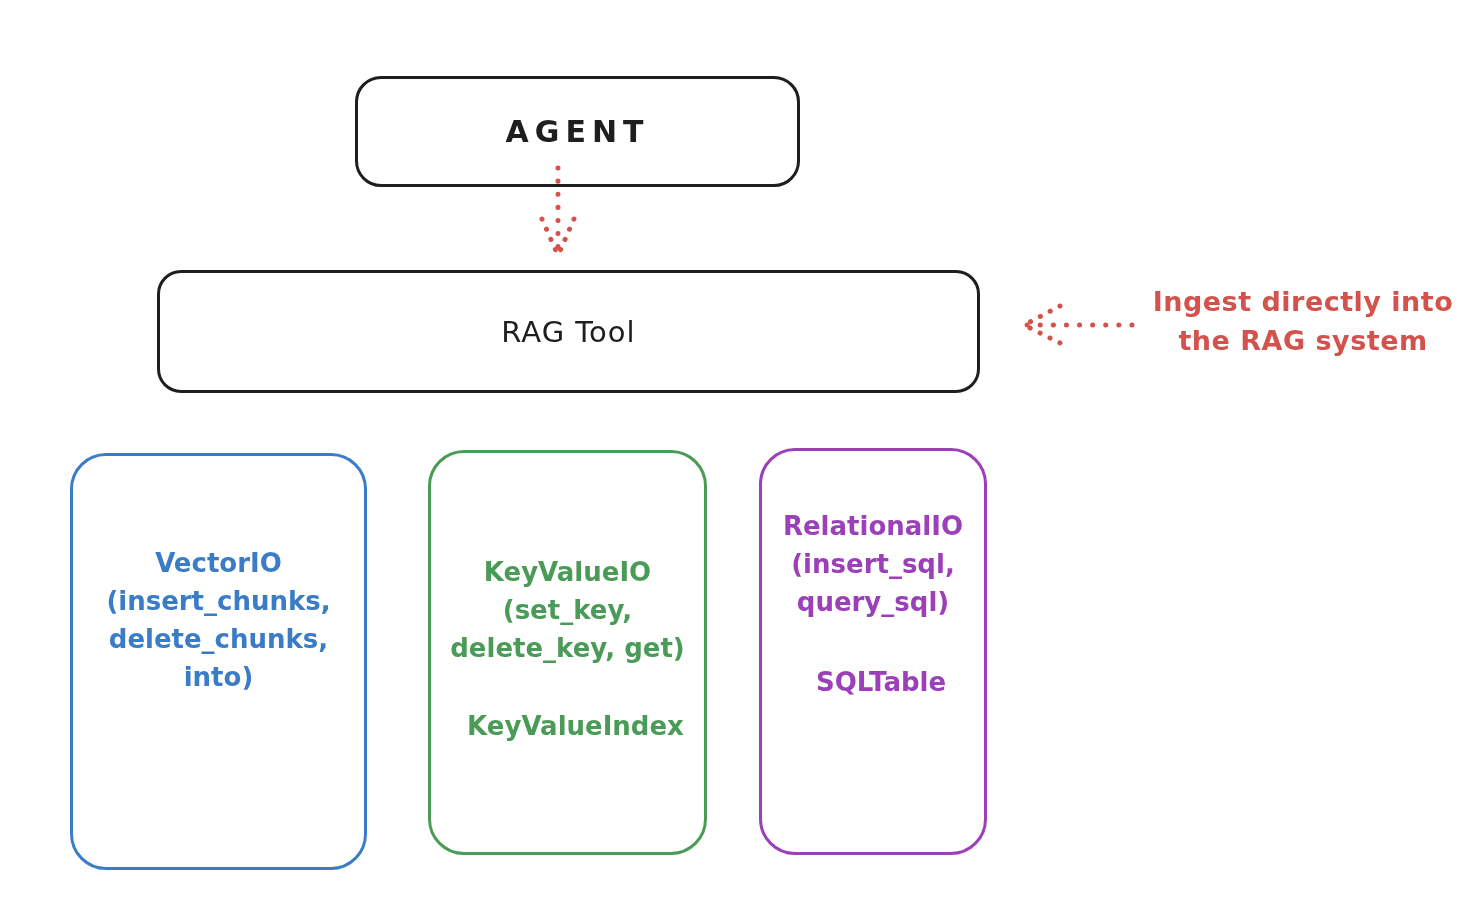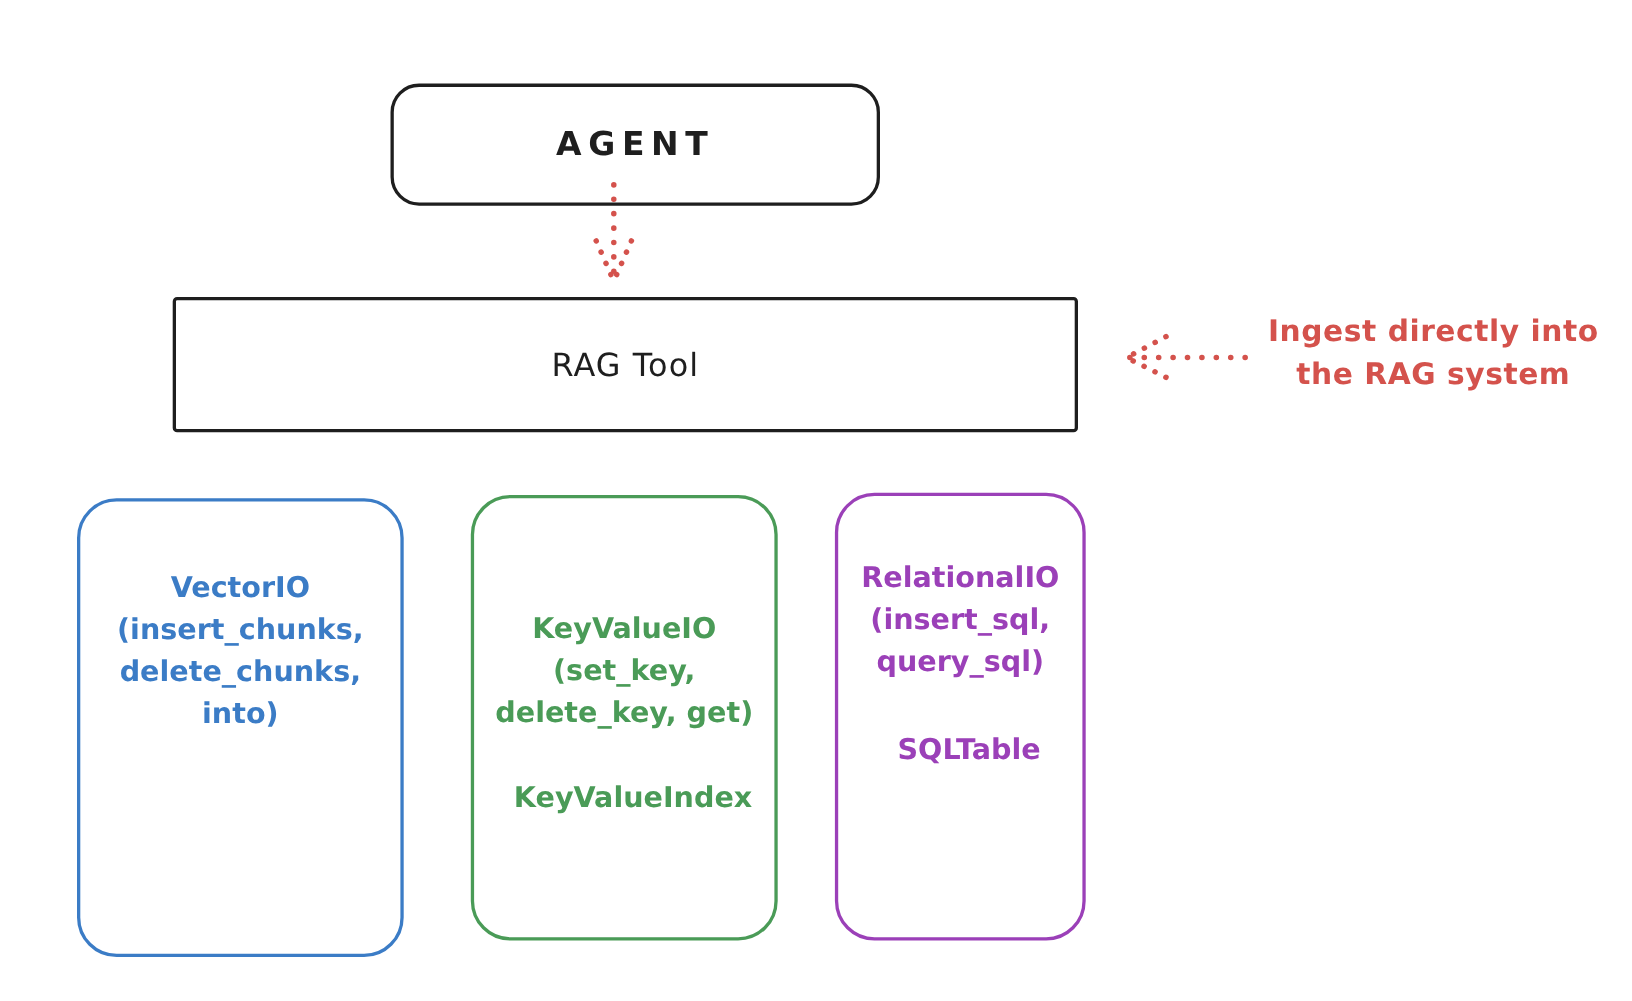--- a/index.html
+++ b/index.html
@@ -24,34 +24,34 @@
   .agent-box {
     left: 355px; top: 43px; width: 445px; height: 111px;
     border: 3.5px solid #1e1e1e; border-radius: 26px;
     display: flex; align-items: center; justify-content: center; margin-top: 33px;
   }
   .agent-box .label {
     font-size: 30px; font-weight: 700; letter-spacing: 6px;
   }
   .rag-box {
     left: 157px; top: 270px; width: 823px; height: 123px;
-    border: 3.5px solid #1e1e1e; border-radius: 4px;
+    border: 3.5px solid #1e1e1e; border-radius: 24px;
     display: flex; align-items: center; justify-content: center;
   }
   .rag-box .label {
     font-size: 29px; font-weight: 500; letter-spacing: 1px;
   }
   
   .store-box {
     border-width: 3px; border-style: solid; border-radius: 36px;
     text-align: center;
     font-size: 26px; font-weight: 600;
     line-height: 38px;
   }
-  .vector-box     { left: 70px;  top: 453px; width: 297px; height: 417px; padding-top: 60px; }
+  .vector-box     { left: 70px;  top: 453px; width: 297px; height: 417px; padding-top: 88px; }
   .keyvalue-box   { left: 428px; top: 450px; width: 279px; height: 405px; padding-top: 100px; }
   .relational-box { left: 759px; top: 448px; width: 228px; height: 407px; padding-top: 56px; }
   .index-label { display: block; margin-left: 16px; }
   .vector-box .index-label     { margin-top: 42px; }
   .keyvalue-box .index-label   { margin-top: 40px; }
   .relational-box .index-label { margin-top: 42px; }
   .store-line { display: block; }
   
   .ingest-note {
     position: absolute;

